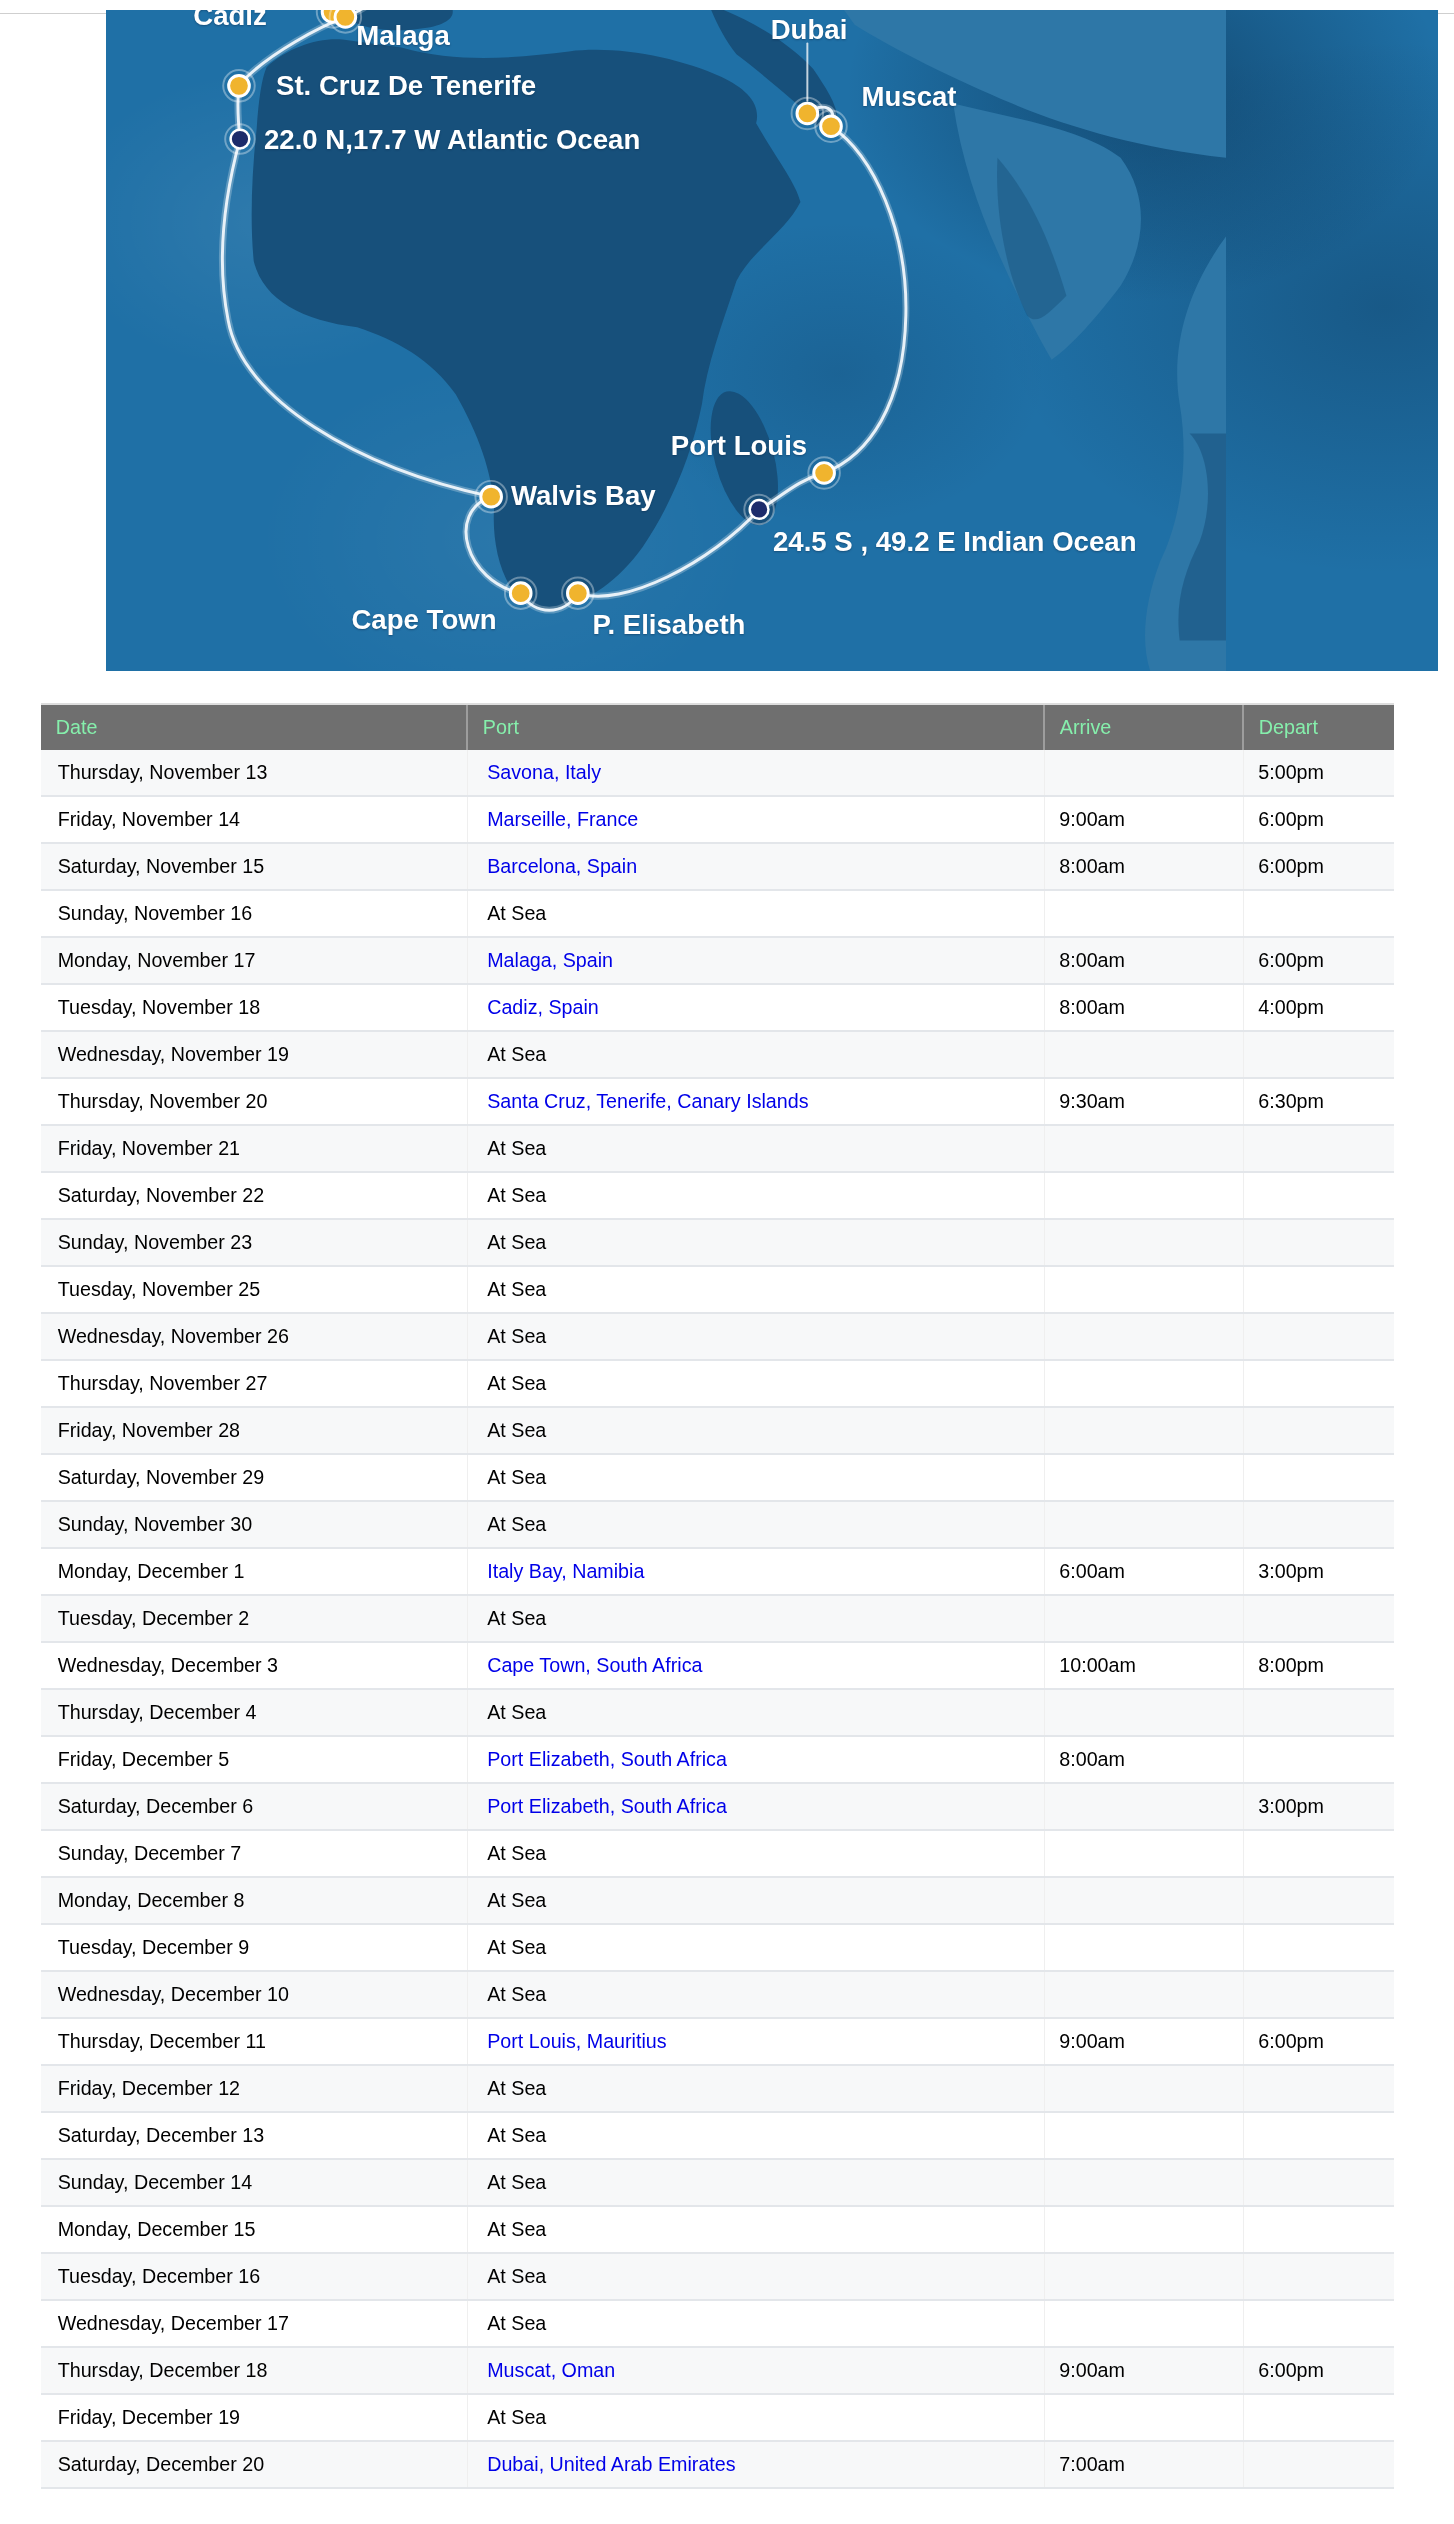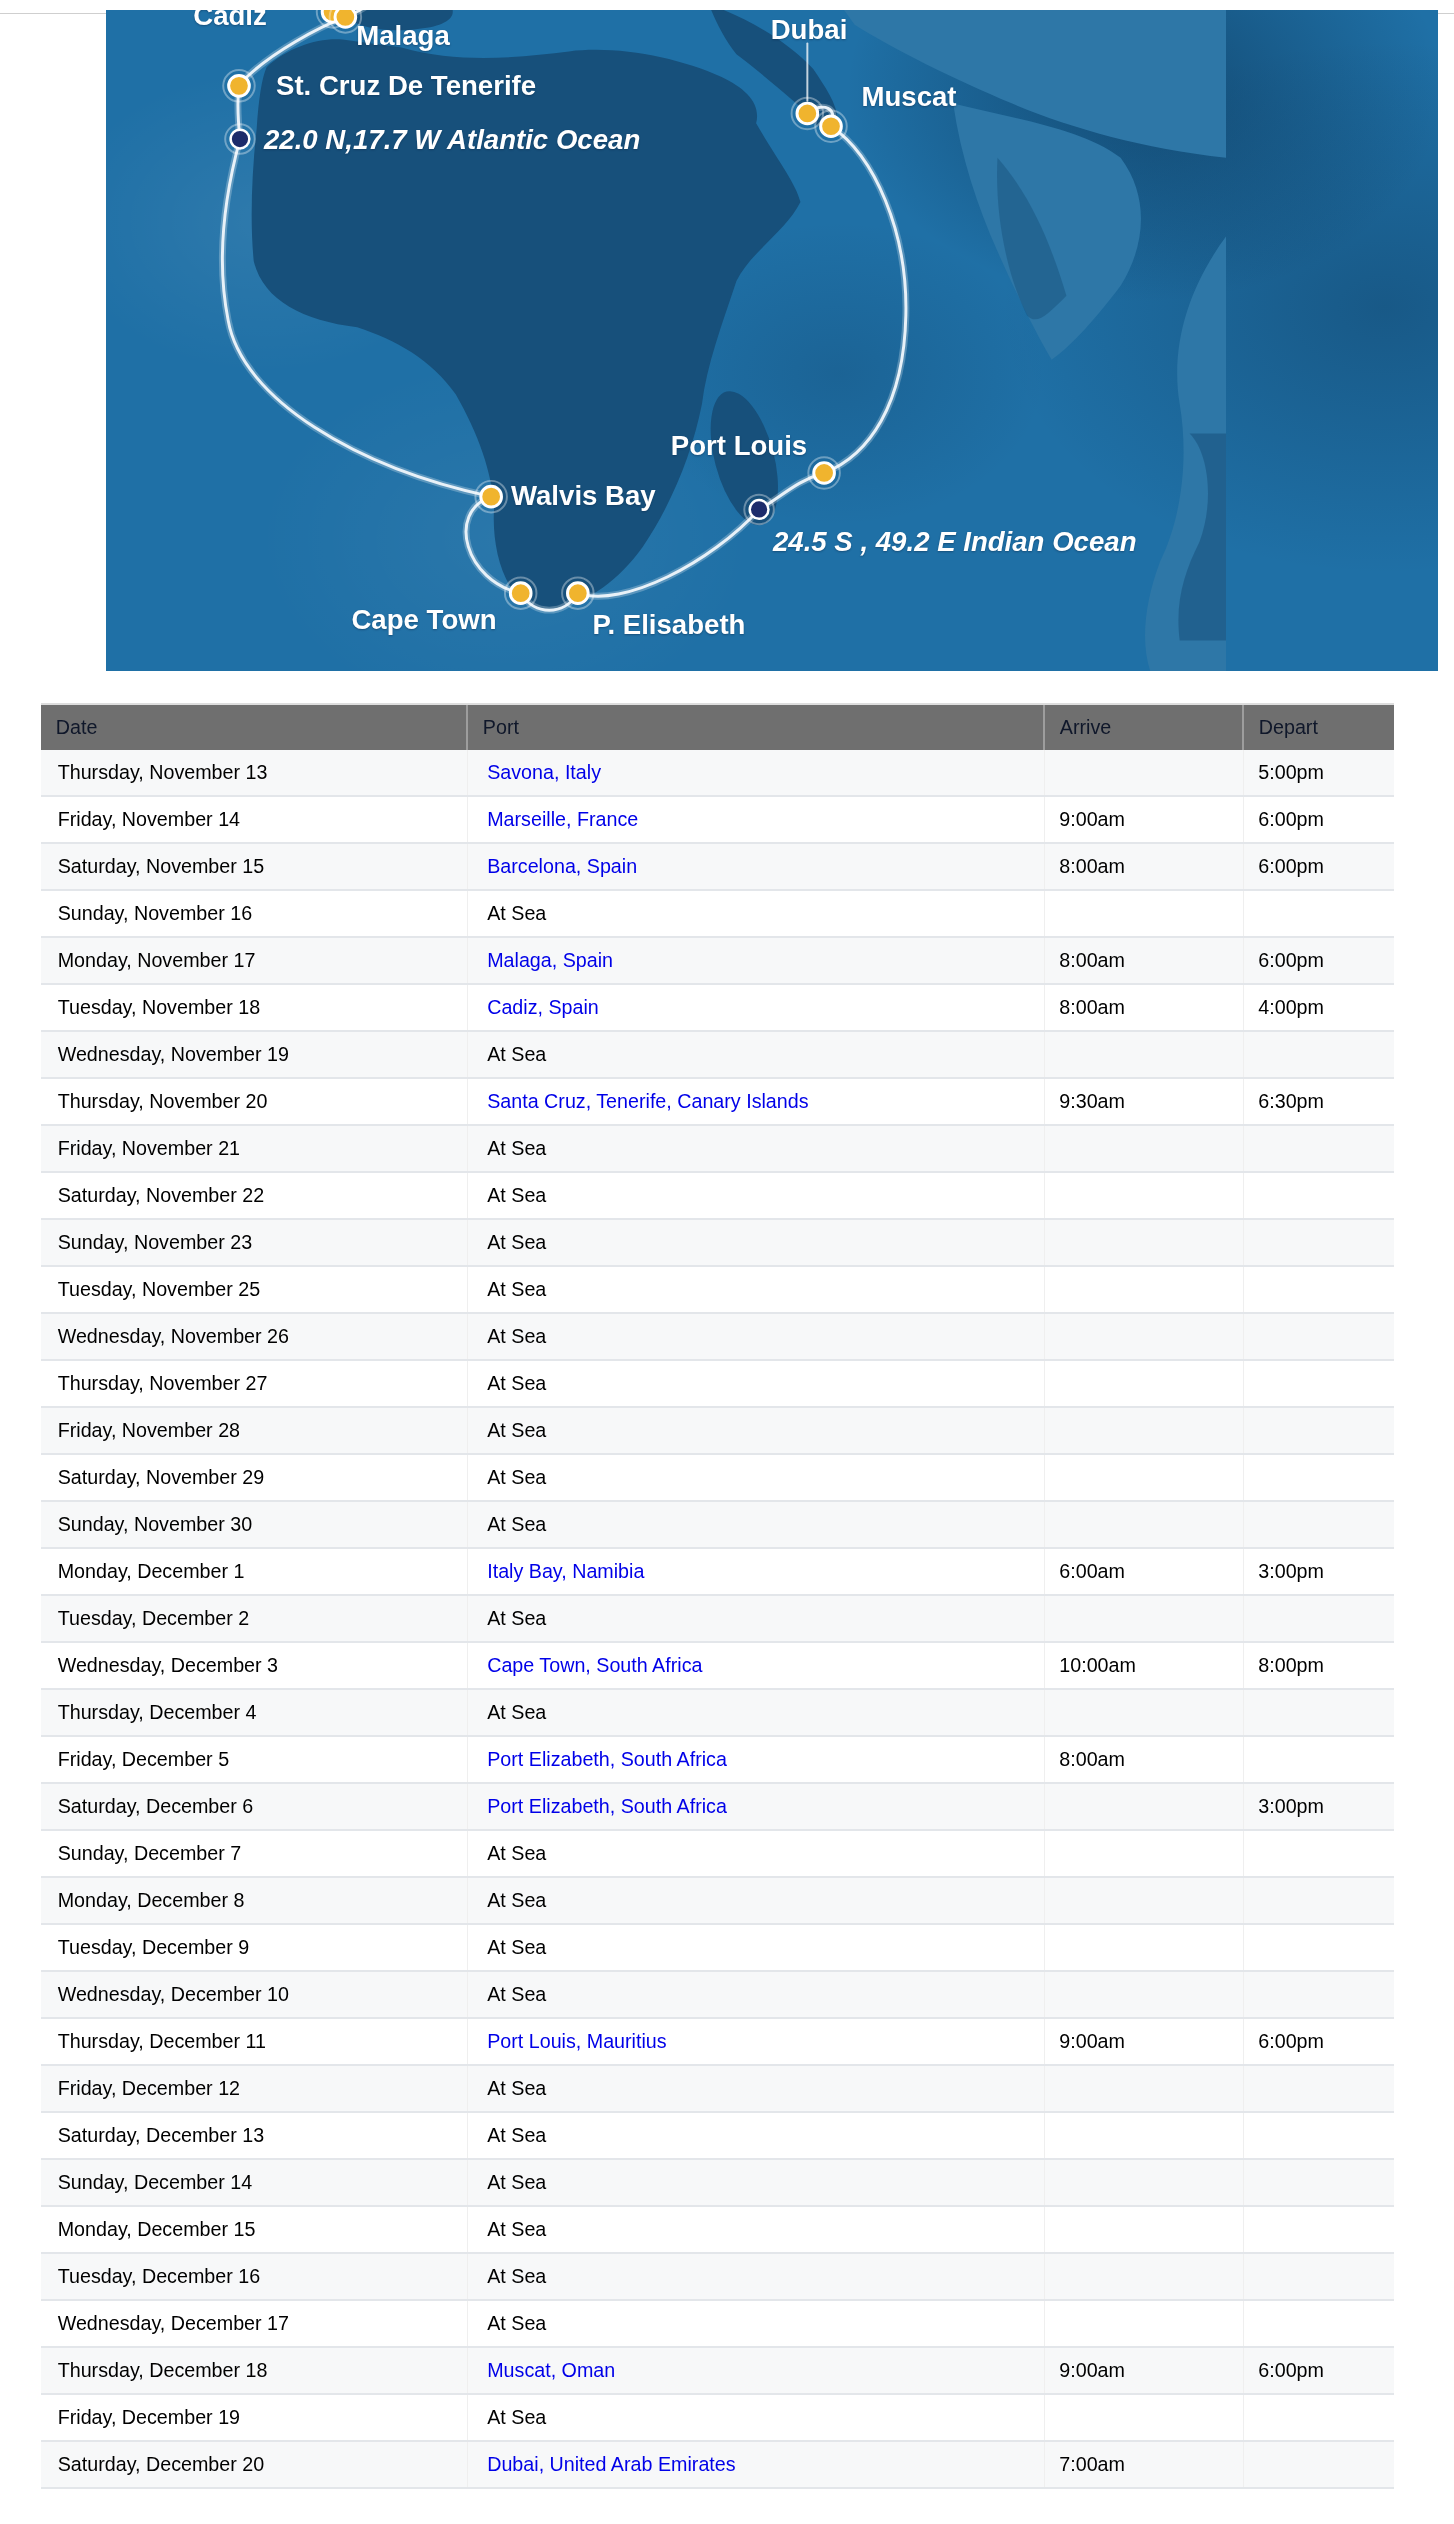--- a/index.html
+++ b/index.html
@@ -22,31 +22,31 @@
       radial-gradient(296px 217px at 55% 55%, rgba(10,42,74,0.18), transparent 70%);
     margin-left: 48px;
   }
   .map svg{position:absolute;left:0;top:0;}
   .map-label{
     position:absolute;color:#ffffff;font-weight:700;font-size:27.6px;line-height:1.05;
     white-space:nowrap;text-shadow:0 1px 2px rgba(10,40,70,0.45);
   }
   .map-label.center{transform:translate(-50%,-50%);}
   .map-label.leftanchor{transform:translate(0,-50%);}
-  .map-label.coord{font-style:italic;}
+  .map-label.coord{}
 
   
   .table-wrap{position:absolute;left:41px;top:703px;width:1353px;}
   table.itin{border-collapse:collapse;table-layout:fixed;width:1353px;font-size:19.7px;color:#000;}
   table.itin col.c-date{width:426px;}
   table.itin col.c-port{width:577px;}
   table.itin col.c-arrive{width:199px;}
   table.itin col.c-depart{width:151px;}
   table.itin thead th{
-    background:#6f6f6f;color:#0f172a;font-weight:400;text-align:left;
+    background:#6f6f6f;color:#86efac;font-weight:400;text-align:left;
     height:45px;padding:0 0 0 14.8px;border-top:2px solid #dddddd;margin-left:31px;
   }
   table.itin thead th + th{border-left:2px solid #9d9d9d;}
   table.itin tbody td{
     height:45px;padding:0 0 0 14.8px;border-bottom:2px solid #e3e6ea;
     overflow:hidden;white-space:nowrap;
   }
   table.itin tbody td + td{border-left:1px solid #efefef;}
   table.itin tbody tr:nth-child(odd){background:#f7f8f9;}
   table.itin tbody td.date-cell{padding-left:16.7px;}

